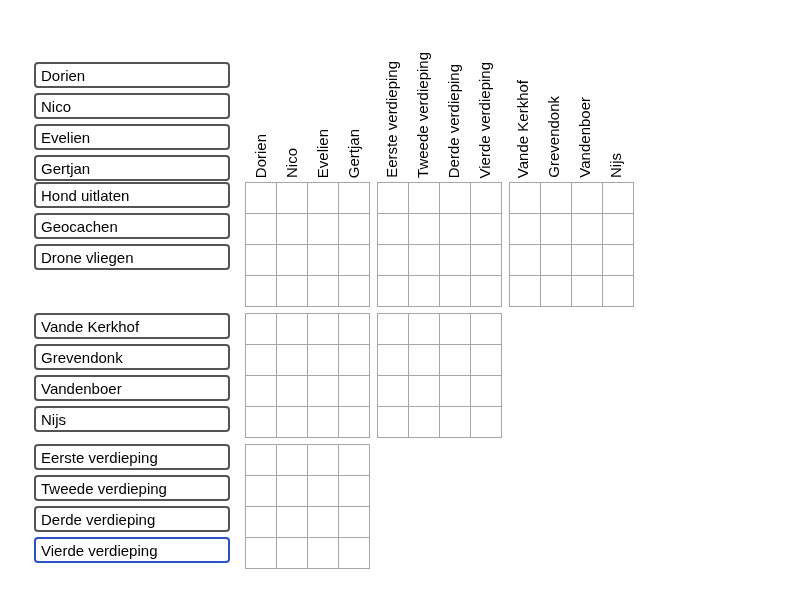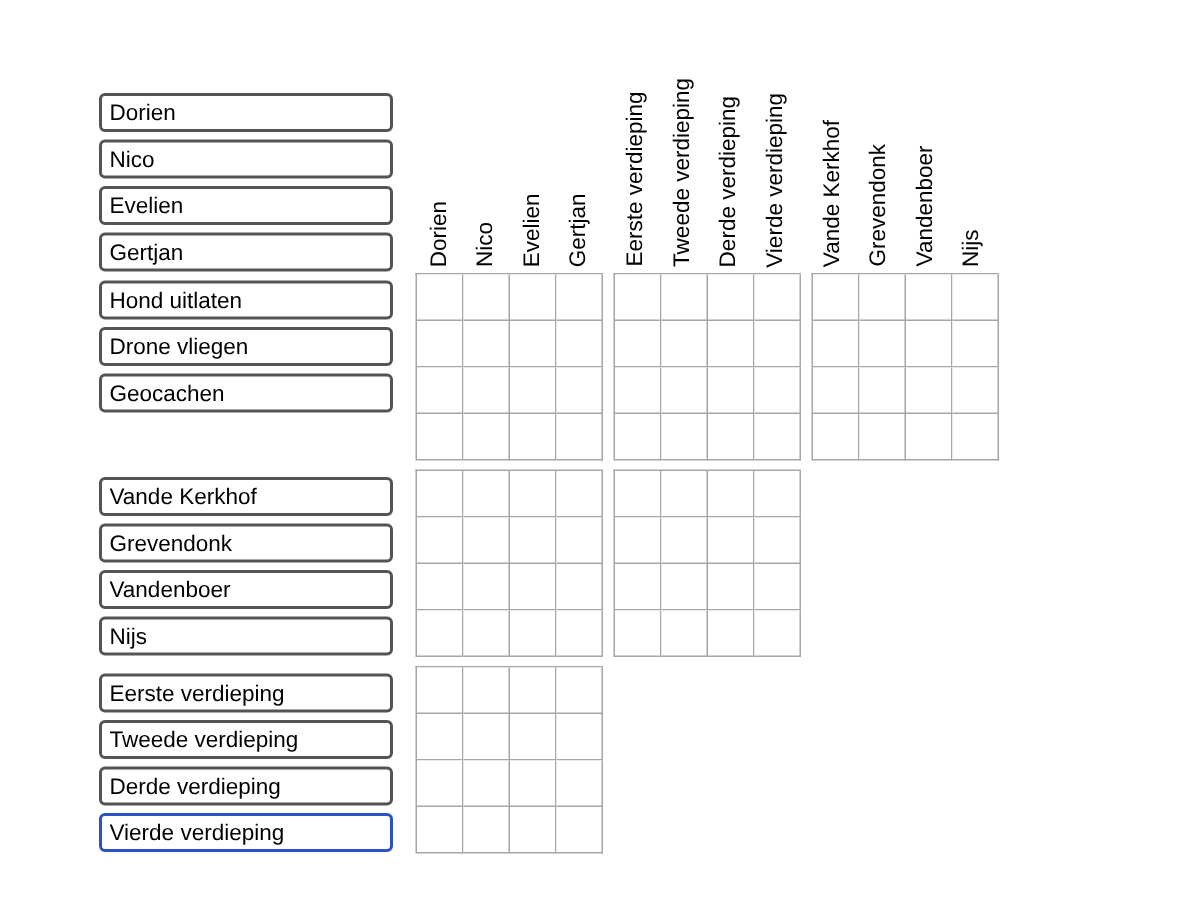--- a/index.html
+++ b/index.html
@@ -8,21 +8,21 @@
     --grid-line:#a6a6a6;
     --cell:31px;
   }
   *{box-sizing:border-box;margin:0;padding:0;}
   html,body{background:#ffffff;}
   body{
     width:800px;height:600px;overflow:hidden;
     font-family:"Liberation Sans",sans-serif;
     color:#000;
   }
-  .app{padding-left:66px;padding-top:0;}
+  .app{padding-left:34px;padding-top:0;}
 
   
   .header-row{display:flex;align-items:flex-end;height:182px;}
   .left-col{width:196px;margin-right:15px;flex:none;}
   .header-inputs{display:flex;flex-direction:column;justify-content:flex-end;height:100%;padding-bottom:1px;}
   .header-inputs .cat-input{margin-top:5px;}
 
   .hgroup{display:flex;flex:none;margin-right:7px;height:182px;}
   .vlabel{
     width:var(--cell);height:100%;
@@ -47,21 +47,21 @@
     padding:0 5px;
     outline:none;
     display:block;
   }
   .cat-input.focused{border-color:var(--focus-border);}
 
   
   .block-row{display:flex;margin-bottom:6px;}
   .block-row:first-of-type{margin-top:10px;}
   .row-inputs{display:flex;flex-direction:column;}
-  .slot{height:var(--cell);display:flex;align-items:flex-end;}
+  .slot{height:var(--cell);display:flex;align-items:flex-start;}
 
   .blocks{display:flex;}
   .block{
     display:grid;
     grid-template-columns:repeat(4,var(--cell));
     grid-auto-rows:var(--cell);
     border-top:1px solid var(--grid-line);
     border-left:1px solid var(--grid-line);
     margin-right:7px;
     background:#fff;
@@ -131,24 +131,24 @@
         </div>
     </div>
   </div>
 
   <div class="block-row">
     <div class="left-col row-inputs">
       <div class="slot">
           <input class="cat-input" type="text" value="Hond uitlaten" style="">
         </div>
       <div class="slot">
+          <input class="cat-input" type="text" value="Geocachen" style="">
+        </div>
+      <div class="slot">
           <input class="cat-input" type="text" value="Drone vliegen" style="">
-        </div>
-      <div class="slot">
-          <input class="cat-input" type="text" value="Geocachen" style="">
         </div>
     </div>
     <div class="blocks">
         <div class="block">
           <div class="cell"></div>
           <div class="cell"></div>
           <div class="cell"></div>
           <div class="cell"></div>
           <div class="cell"></div>
           <div class="cell"></div>

